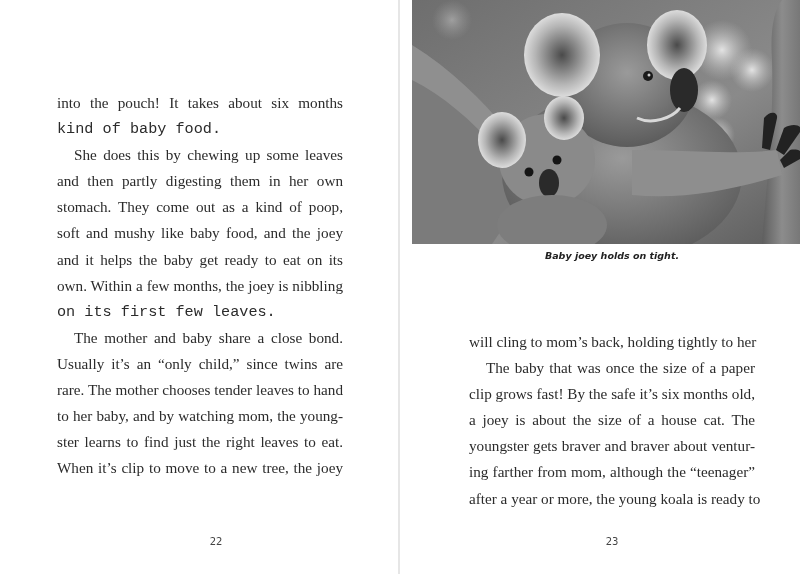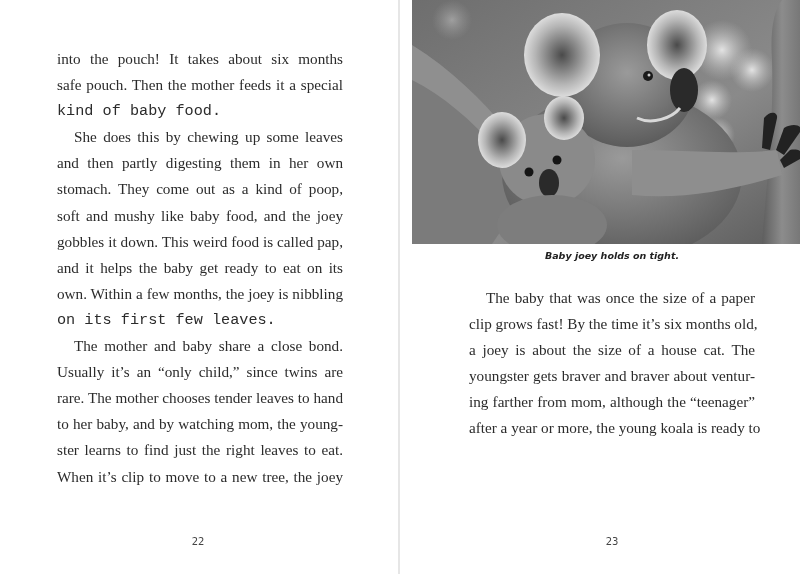--- a/index.html
+++ b/index.html
@@ -8,53 +8,52 @@
   .page-left { left:0; width:399px; }
   .page-right { left:412px; width:400px;border-radius:19px; }
   .gutter { position:absolute; left:398px; top:0; width:2px; height:574px; background:#e6e6e6; }
   .text-block {
     position:absolute;
     font-family:"Liberation Serif", "DejaVu Serif", serif;
     font-size:15.2px;
     color:#2b2b2b;
     line-height:26.1px;
     width:286px;
+    margin-top:44px;
   }
   .line { display:block; white-space:nowrap; text-align:justify; text-align-last:justify; height:26.1px; }
   .line.last { text-align-last:left;font-family:Liberation Mono, monospace; }
   .line.indent { padding-left:17px; }
   .left-text { left:57px; top:46px; }
   .right-text { left:57px; top:285px; }
   .page-number {
     position:absolute; top:536px;
     font-family:"DejaVu Sans", sans-serif; font-size:10px; color:#444;
     width:40px; text-align:center;
   }
-  .pn-left { left:178px; }
+  .pn-left { left:196px; }
   .pn-right { left:180px; }
   .photo { position:absolute; left:0; top:0; width:400px; height:244px; overflow:hidden; background:#7a7a7a; }
   .caption {
     position:absolute; top:250px; left:0; width:400px; text-align:center;
     font-family:"DejaVu Sans", sans-serif; font-style:italic; font-weight:bold;
     font-size:9.5px; color:#222;
   }
 </style>
 </head>
 <body>
 
 <div class="page page-left">
   <div class="text-block left-text" id="left-lines">
       <span class="line">into the pouch! It takes about six months</span>
-      <span class="line">safe pouch. Then the mother feeds it a special</span>
       <span class="line last">kind of baby food.</span>
       <span class="line indent">She does this by chewing up some leaves</span>
       <span class="line">and then partly digesting them in her own</span>
       <span class="line">stomach. They come out as a kind of poop,</span>
       <span class="line">soft and mushy like baby food, and the joey</span>
-      <span class="line">gobbles it down. This weird food is called pap,</span>
       <span class="line">and it helps the baby get ready to eat on its</span>
       <span class="line">own. Within a few months, the joey is nibbling</span>
       <span class="line last">on its first few leaves.</span>
       <span class="line indent">The mother and baby share a close bond.</span>
       <span class="line">Usually it’s an “only child,” since twins are</span>
       <span class="line">rare. The mother chooses tender leaves to hand</span>
       <span class="line">to her baby, and by watching mom, the young-</span>
       <span class="line">ster learns to find just the right leaves to eat.</span>
       <span class="line">When it’s clip to move to a new tree, the joey</span>
     </div>
@@ -126,21 +125,22 @@
       <ellipse cx="152" cy="118" rx="20" ry="22" fill="url(#earfur)"></ellipse>
       <circle cx="117" cy="172" r="4.5" fill="#151515"></circle>
       <circle cx="145" cy="160" r="4.5" fill="#151515"></circle>
       <ellipse cx="137" cy="183" rx="10" ry="14" fill="#2a2a2a"></ellipse>
 
       <ellipse cx="140" cy="225" rx="55" ry="30" fill="#7d7d7d"></ellipse>
     </svg>
   </div>
   <div class="caption">Baby joey holds on tight.</div>
   <div class="text-block right-text" id="right-lines">
+      <span class="line">will cling to mom’s back, holding tightly to her</span>
       <span class="line indent">The baby that was once the size of a paper</span>
-      <span class="line">clip grows fast! By the time it’s six months old,</span>
+      <span class="line">clip grows fast! By the safe it’s six months old,</span>
       <span class="line">a joey is about the size of a house cat. The</span>
       <span class="line">youngster gets braver and braver about ventur-</span>
       <span class="line">ing farther from mom, although the “teenager”</span>
       <span class="line">after a year or more, the young koala is ready to</span>
     </div>
   <div class="page-number pn-right">23</div>
 </div>
 
 </body></html>

